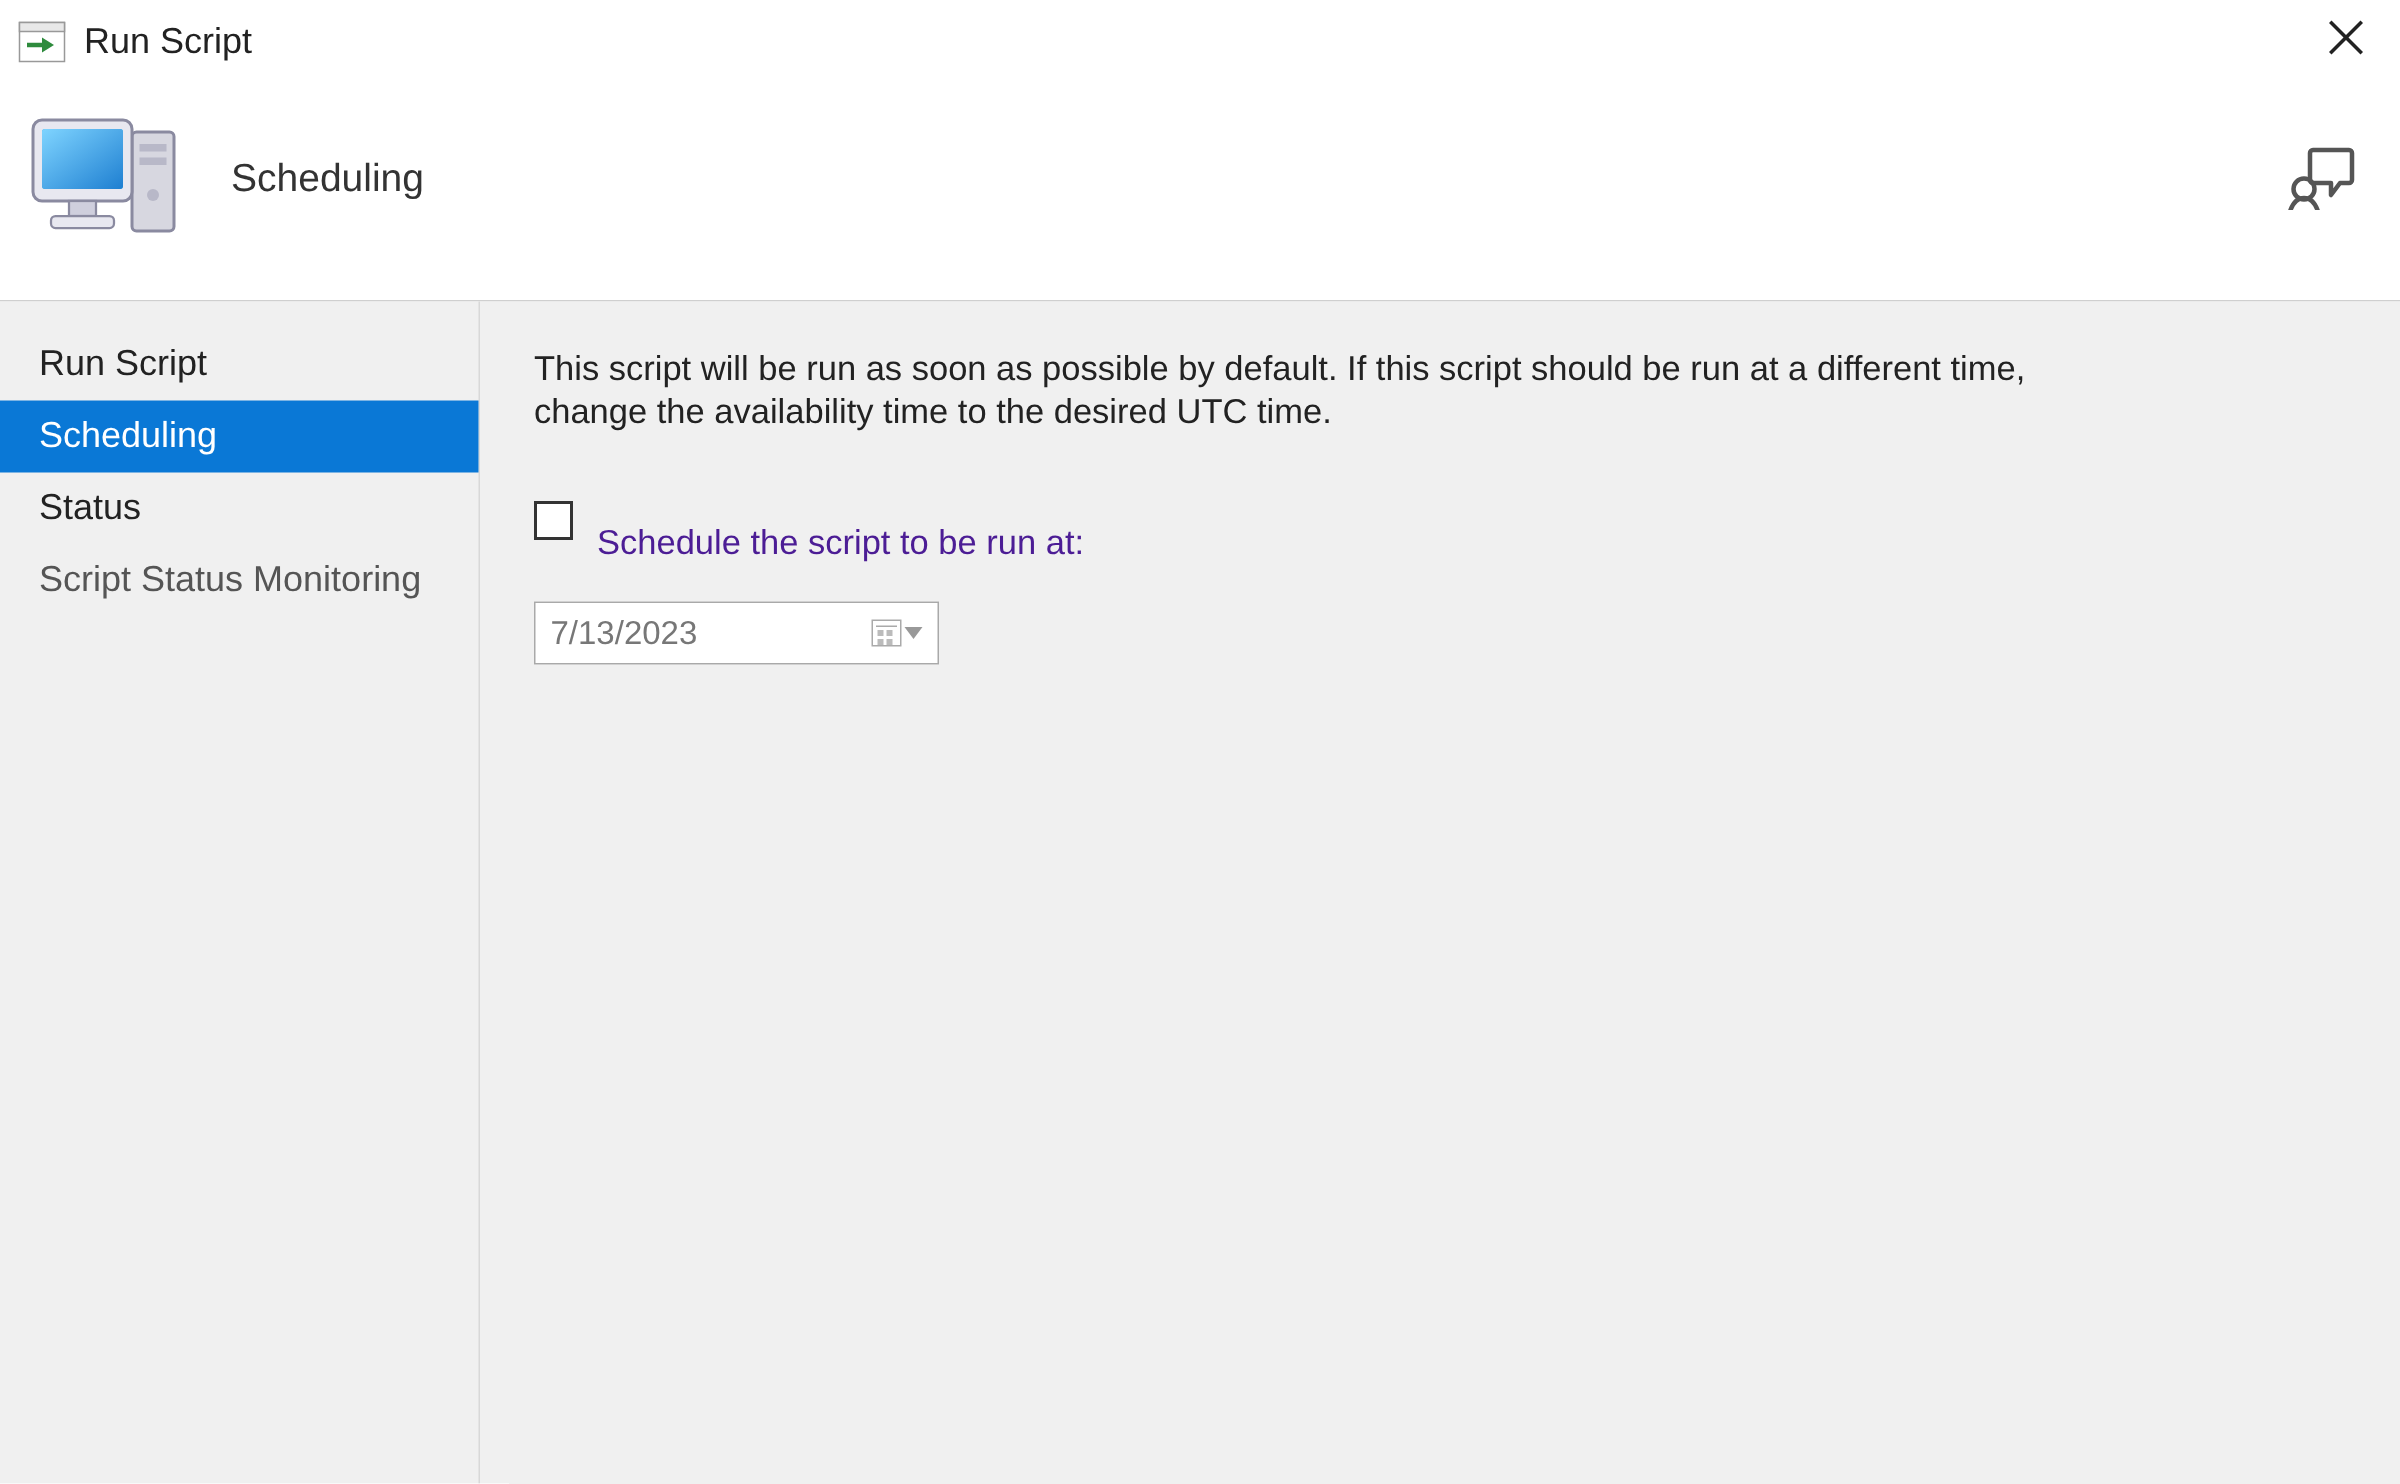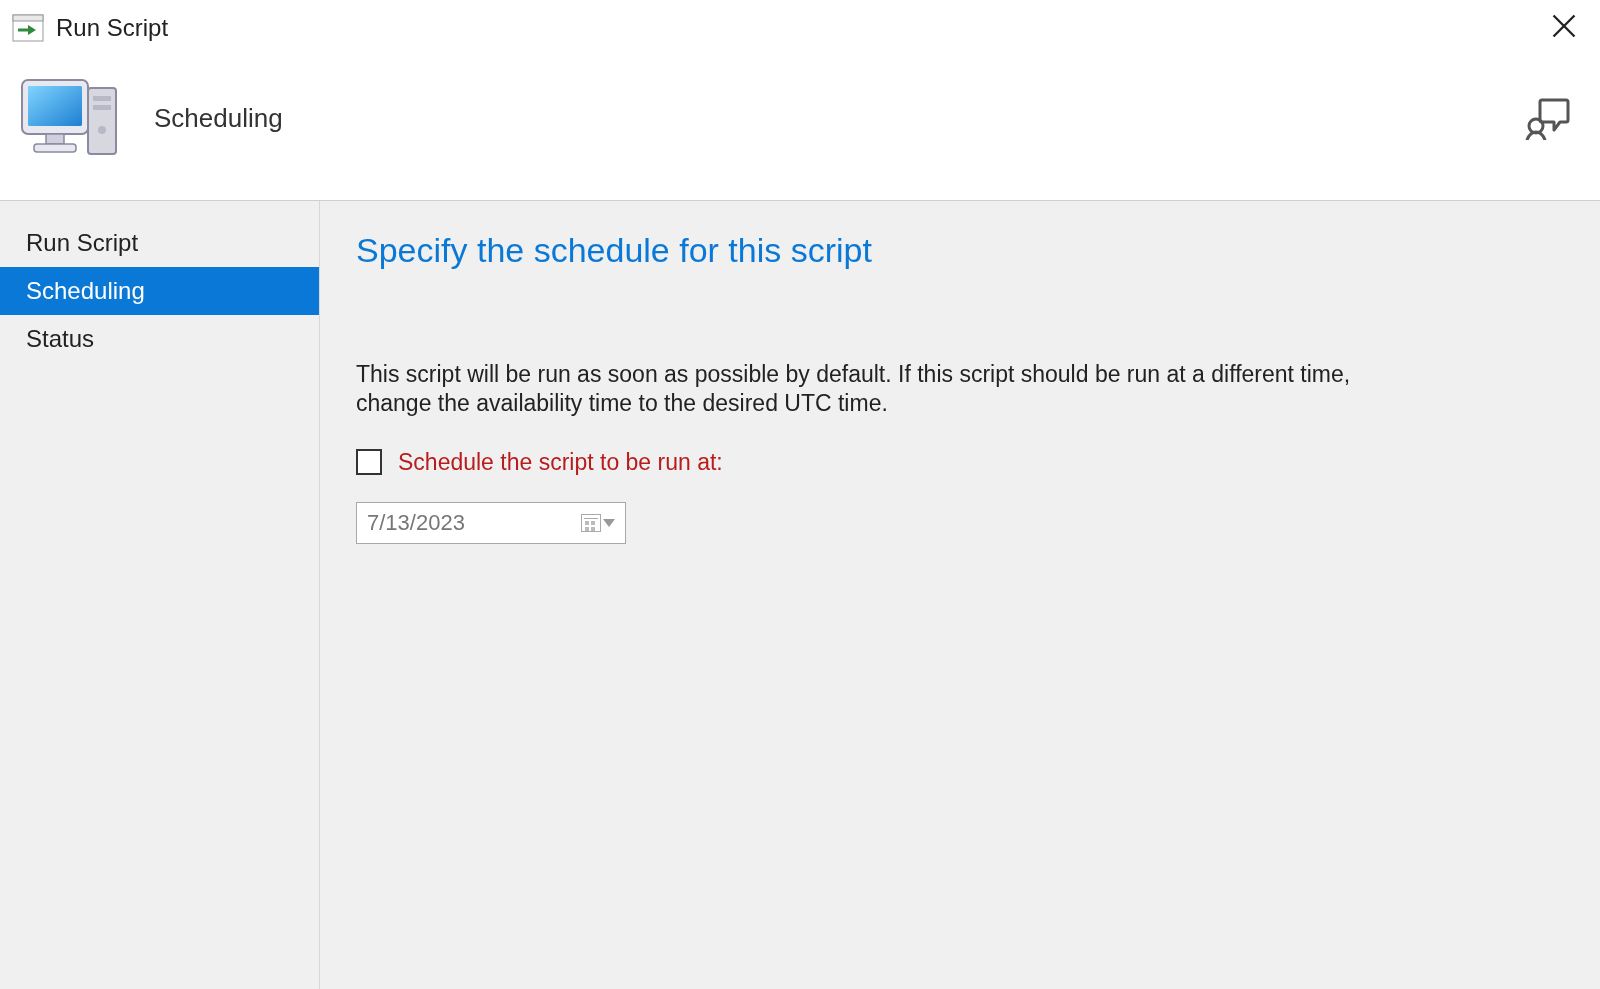--- a/index.html
+++ b/index.html
@@ -42,21 +42,21 @@
   .main {
     flex: 1; background: #f0f0f0; padding: 30px 36px;
   }
   .main-title { font-size: 34px; color: #0a78d6; font-weight: 400; margin-bottom: 90px; }
   .desc { font-size: 23px; color: #222; line-height: 1.28; max-width: 1040px; margin-bottom: 30px; }
 
   .chk-row { display:flex; align-items:center; gap: 16px; margin-bottom: 26px; }
   .chk {
     width: 26px; height: 26px; border: 2px solid #333; background:#fff; cursor:pointer;
   }
-  .chk-label { font-size: 23px; color: #b91c1c; }
+  .chk-label { font-size: 23px; color: #4c1d95; margin-top: 28px; }
 
   .inputs-row { display:flex; gap: 16px; }
   .date-box, .time-box {
     display:flex; align-items:center; justify-content:space-between;
     background:#fff; border:1px solid #a9a9a9; height: 42px;
     font-size: 22px; color: #777;
     padding: 0 10px;
   }
   .date-box { width: 270px; }
   .time-box { width: 272px; }
@@ -140,24 +140,26 @@
   <div class="sidebar">
     <div class="side-item">
       <span>Run Script</span>
     </div>
     <div class="side-item selected">
       <span>Scheduling</span>
     </div>
     <div class="side-item">
       <span>Status</span>
     </div>
+    <div class="side-item secondary">
+      <span>Script Status Monitoring</span>
+    </div>
   </div>
 
   <div class="main">
-    <div class="main-title">Specify the schedule for this script</div>
     <div class="desc">This script will be run as soon as possible by default. If this script should be run at a different time, change the availability time to the desired UTC time.</div>
 
     <div class="chk-row">
       <div class="chk"></div>
       <span class="chk-label">Schedule the script to be run at:</span>
     </div>
 
     <div class="inputs-row">
       <div class="date-box">
         <span>7/13/2023</span>

